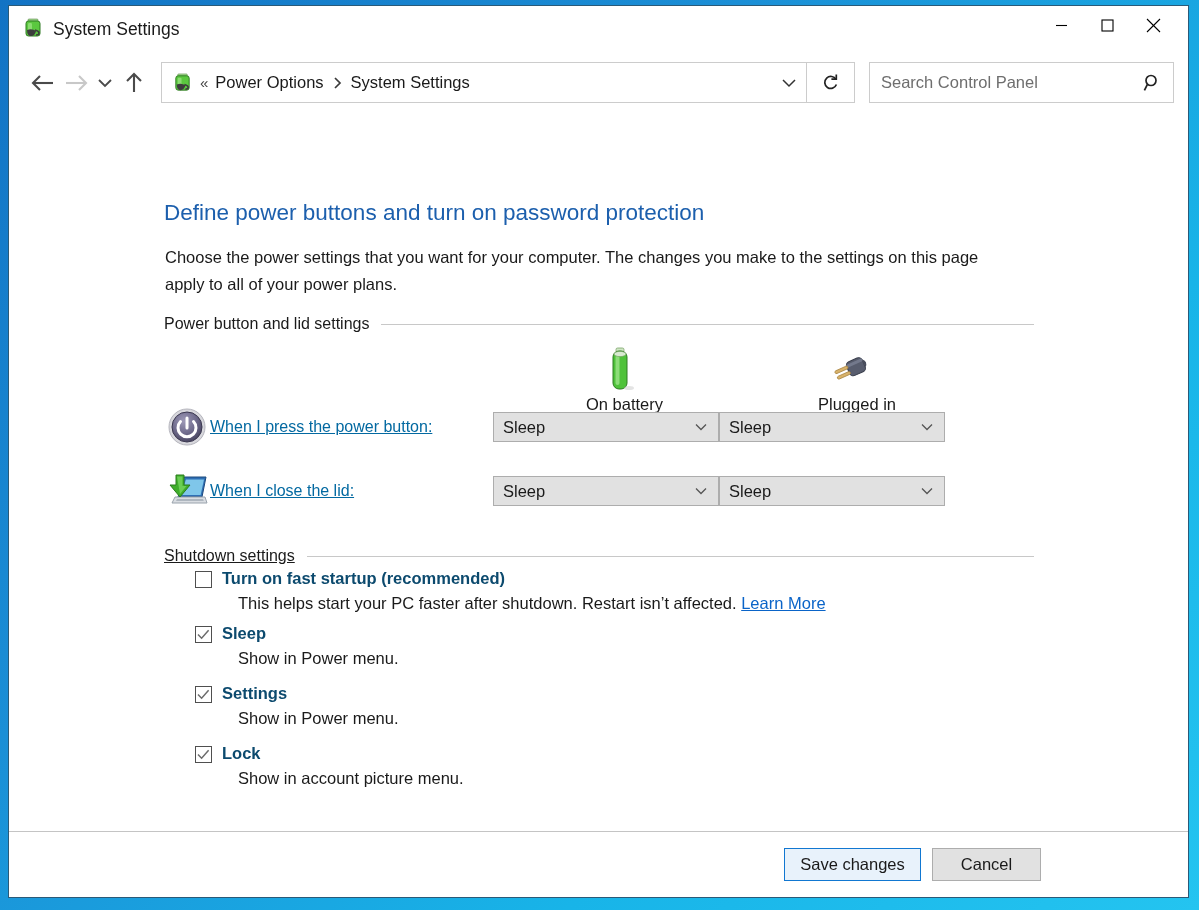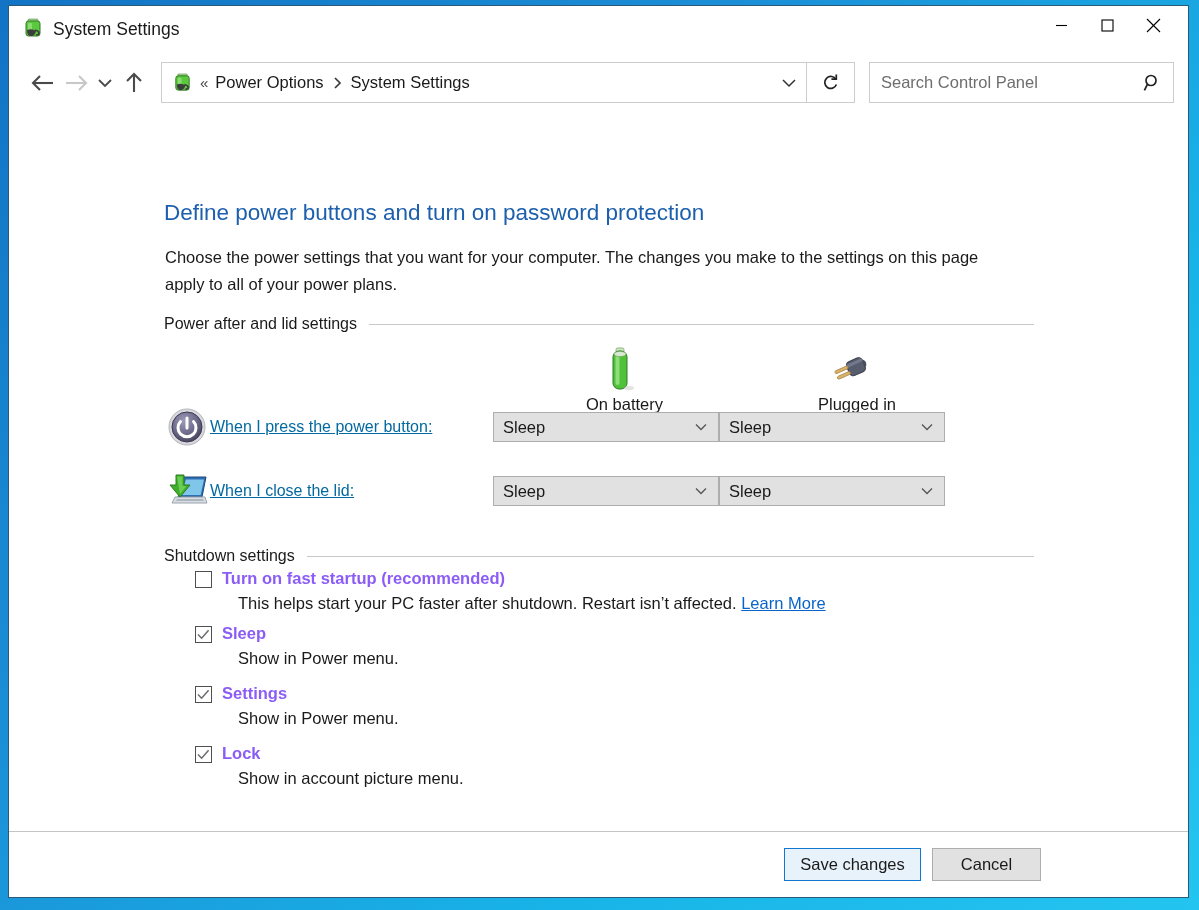--- a/index.html
+++ b/index.html
@@ -159,21 +159,21 @@
     position: absolute;
     display: flex; align-items: center;
     width: 870px;
     font-size: 16px;
     color: #1a1a1a;
   }
   .group-header .gh-label { flex: none; white-space: nowrap; padding-right: 12px; }
   .group-header .gh-line { flex: 1 1 auto; height: 1px; background: #c8c8c8; }
 
   #grp-power { left: 155px; top: 203px; }
-  #grp-shutdown { left: 155px; top: 435px; }
+  #grp-shutdown { left: 155px; top: 435px; text-decoration: underline; }
 
   
   #col-headers { position: absolute; left: 0; top: 235px; height: 55px; }
   .col-head {
     position: absolute;
     display: flex; align-items: center;
     font-size: 16.5px; color: #1a1a1a;
     white-space: nowrap;
   }
   .col-head .ch-label { margin-left: 9px; }
@@ -219,21 +219,21 @@
     width: 17px; height: 17px;
     border: 1px solid #4f4f4f;
     background: #ffffff;
     box-sizing: border-box;
     flex: none;
     margin-top: 2px;
     display: flex; align-items: center; justify-content: center;
   }
   .checkbox svg { display: block; }
   .check-label {
-    font-size: 16.5px; font-weight: bold; color: #8b5cf6;
+    font-size: 16.5px; font-weight: bold; color: #0c4a6e;
     margin-left: 10px; white-space: nowrap; text-align: right;
   }
   .check-sub {
     font-size: 16.5px; color: #1a1a1a;
     margin-left: 43px; margin-top: 6px;
     white-space: nowrap;
   }
   .link { color: #0a64c8; text-decoration: underline; }
 
   
@@ -373,21 +373,21 @@
       </span>
     </div>
   </div>
 
   <div id="content">
 
     <div id="page-heading">Define power buttons and turn on password protection</div>
     <div id="page-desc">Choose the power settings that you want for your computer. The changes you make to the settings on this page apply to all of your power plans.</div>
 
     <div class="group-header" id="grp-power">
-      <span class="gh-label">Power after and lid settings</span>
+      <span class="gh-label">Power button and lid settings</span>
       <span class="gh-line"></span>
     </div>
 
     <div id="col-headers">
       <div class="col-head" id="col-battery">
         <span>
           <svg width="30" height="44" viewBox="0 0 30 44">
             <rect x="11" y="1" width="8" height="4" rx="1.6" fill="#cfe7c4" stroke="#7aa368" stroke-width="0.8"></rect>
             <rect x="8" y="4" width="14" height="38" rx="6" fill="#4fc23a" stroke="#2e7c22" stroke-width="1"></rect>
             <rect x="10.5" y="8" width="4" height="30" rx="2" fill="#9ce48a" opacity="0.8"></rect>

